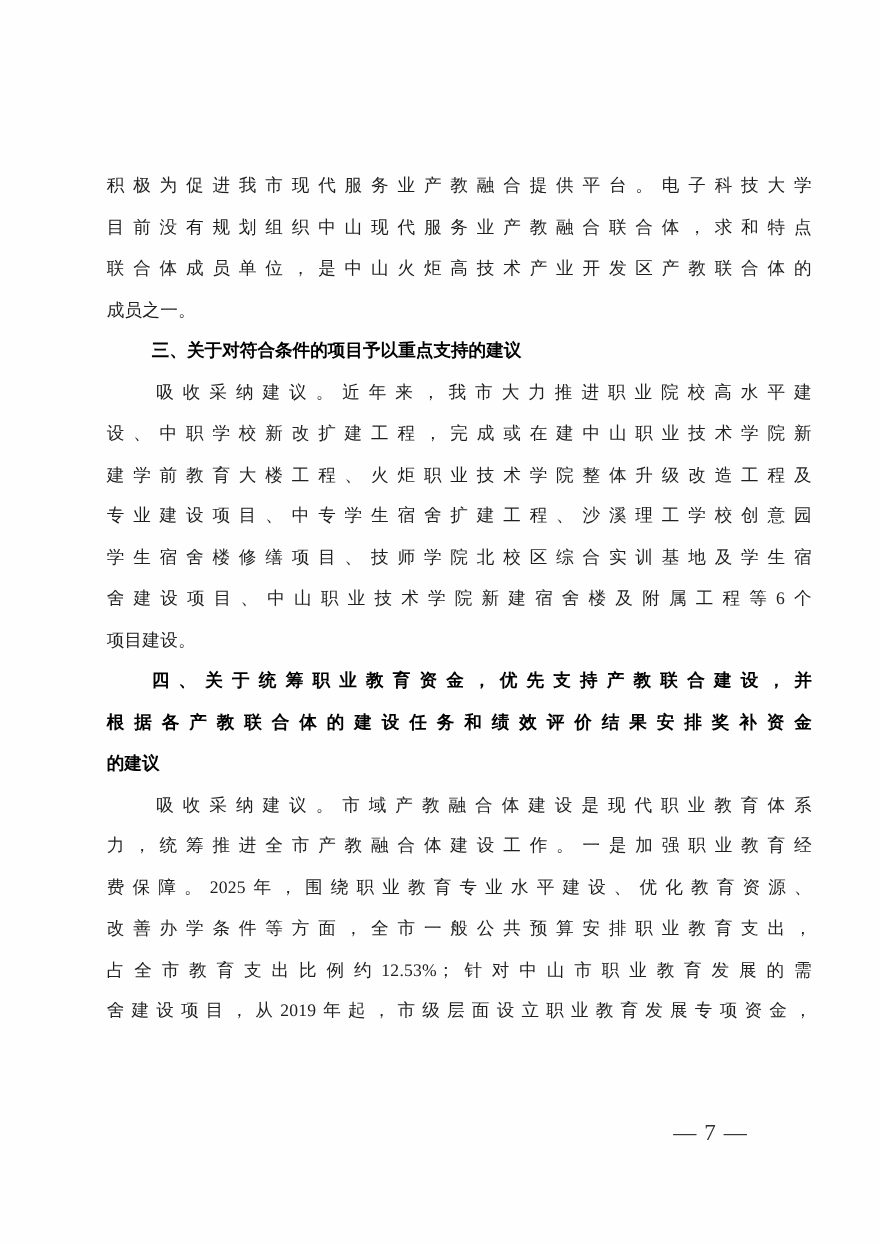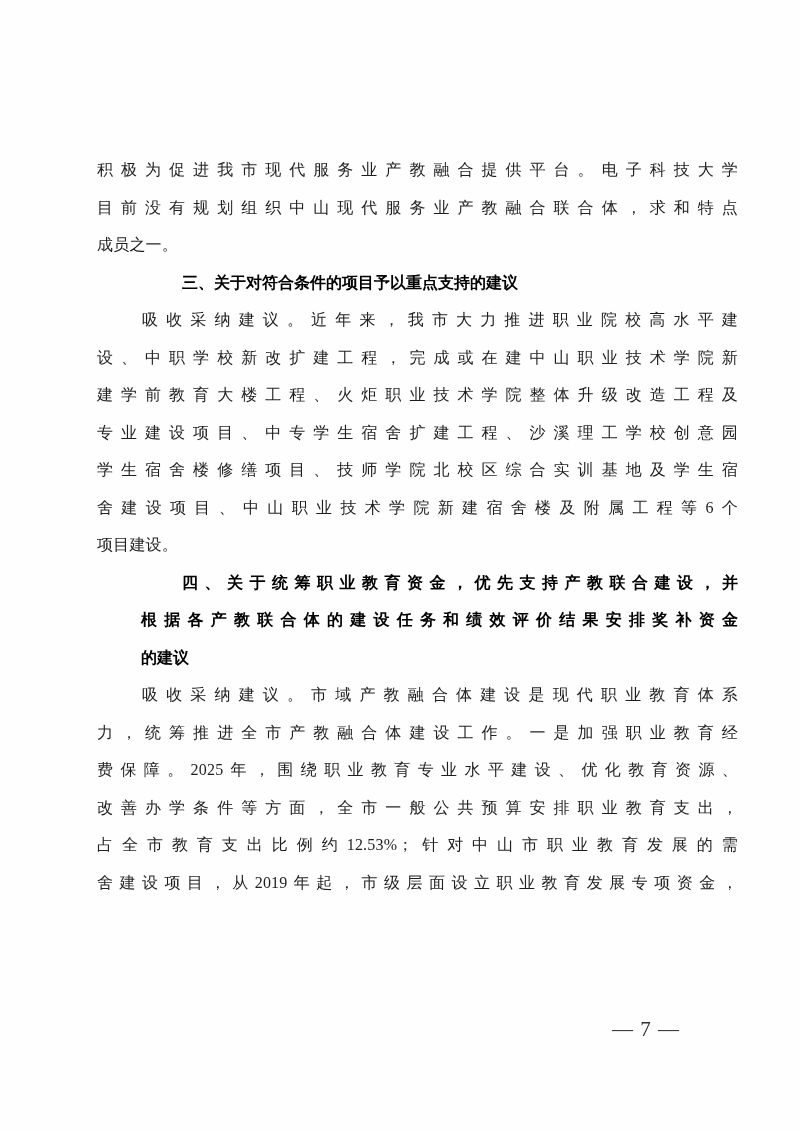--- a/index.html
+++ b/index.html
@@ -43,21 +43,20 @@
 
   
   .ind-body { padding-left: 45px; }
   .ind-head { padding-left: 41px; }
 
   .heading {
     font-family: "Liberation Sans", "DejaVu Sans", sans-serif;
     font-weight: 700;
     color: #000000;
     letter-spacing: 0;
-    margin-left: 44px;
   }
 
   .page-number {
     position: absolute;
     top: 1015px;
     left: 612px;
     height: 28px;
     line-height: 28px;
     font-size: 21px;
     letter-spacing: 1px;
@@ -68,20 +67,21 @@
 </head>
 <body>
 
 <div class="page">
 
   <div class="content">
 
     <div>
       <div class="line just">积极为促进我市现代服务业产教融合提供平台。电子科技大学</div>
       <div class="line just">目前没有规划组织中山现代服务业产教融合联合体，求和特点</div>
+      <div class="line just">联合体成员单位，是中山火炬高技术产业开发区产教联合体的</div>
       <div class="line">成员之一。</div>
     </div>
 
     <div>
       <div class="line heading ind-head">三、关于对符合条件的项目予以重点支持的建议</div>
     </div>
 
     <div>
       <div class="line just ind-body">吸收采纳建议。近年来，我市大力推进职业院校高水平建</div>
       <div class="line just">设、中职学校新改扩建工程，完成或在建中山职业技术学院新</div>

